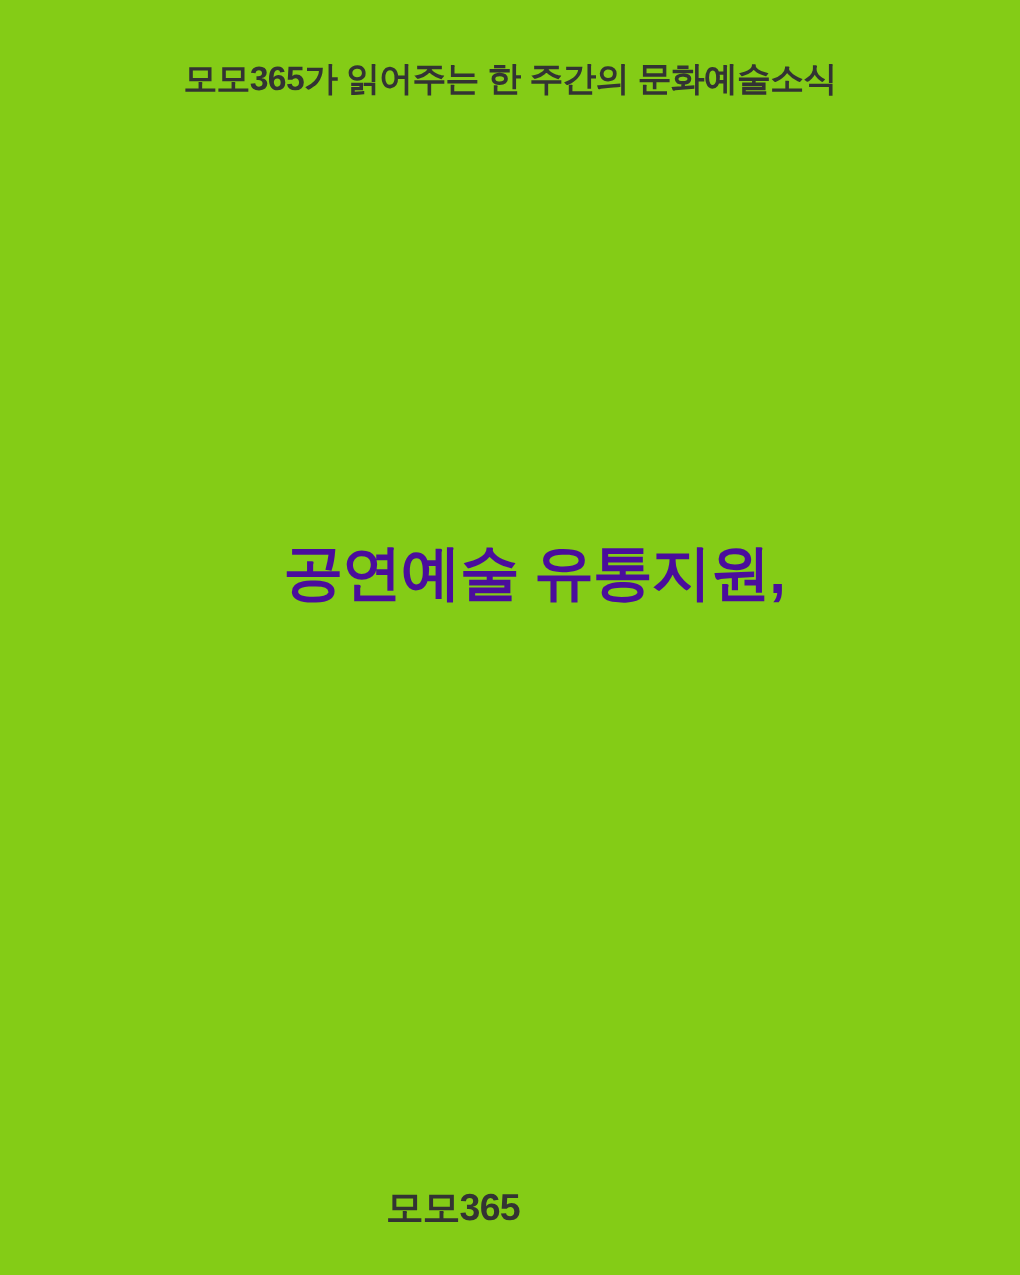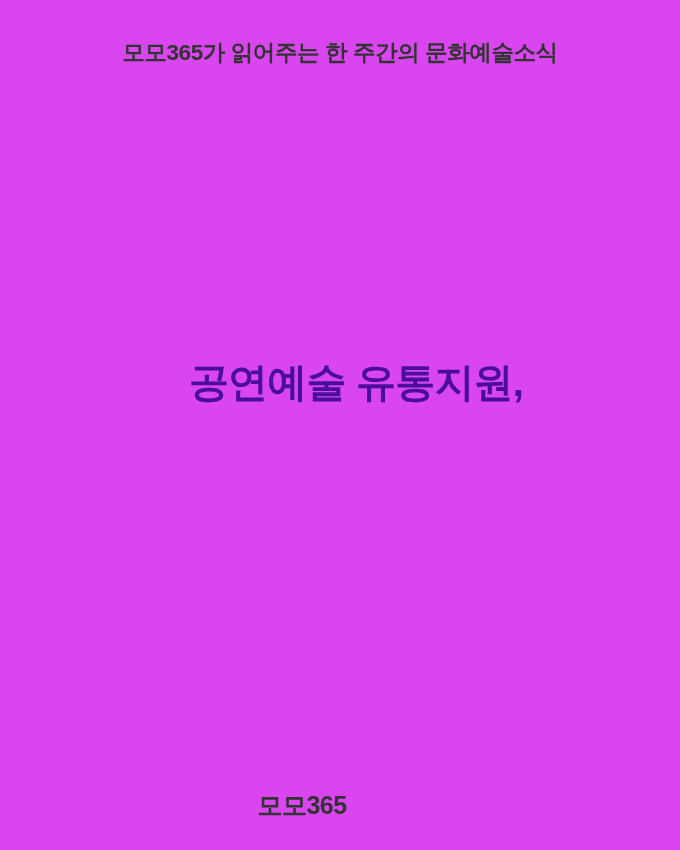--- a/index.html
+++ b/index.html
@@ -13,21 +13,21 @@
     height: 850px;
     font-family: "Liberation Sans", "DejaVu Sans", sans-serif;
     background: #e6e6e6;
     overflow: hidden;
   }
 
   .card {
     position: relative;
     width: 680px;
     height: 850px;
-    background: #d946ef;
+    background: #84cc16;
     box-sizing: border-box;
     display: flex;
     flex-direction: column;
     align-items: center;
   }
 
   
   .header {
     position: absolute;
     top: 0;

